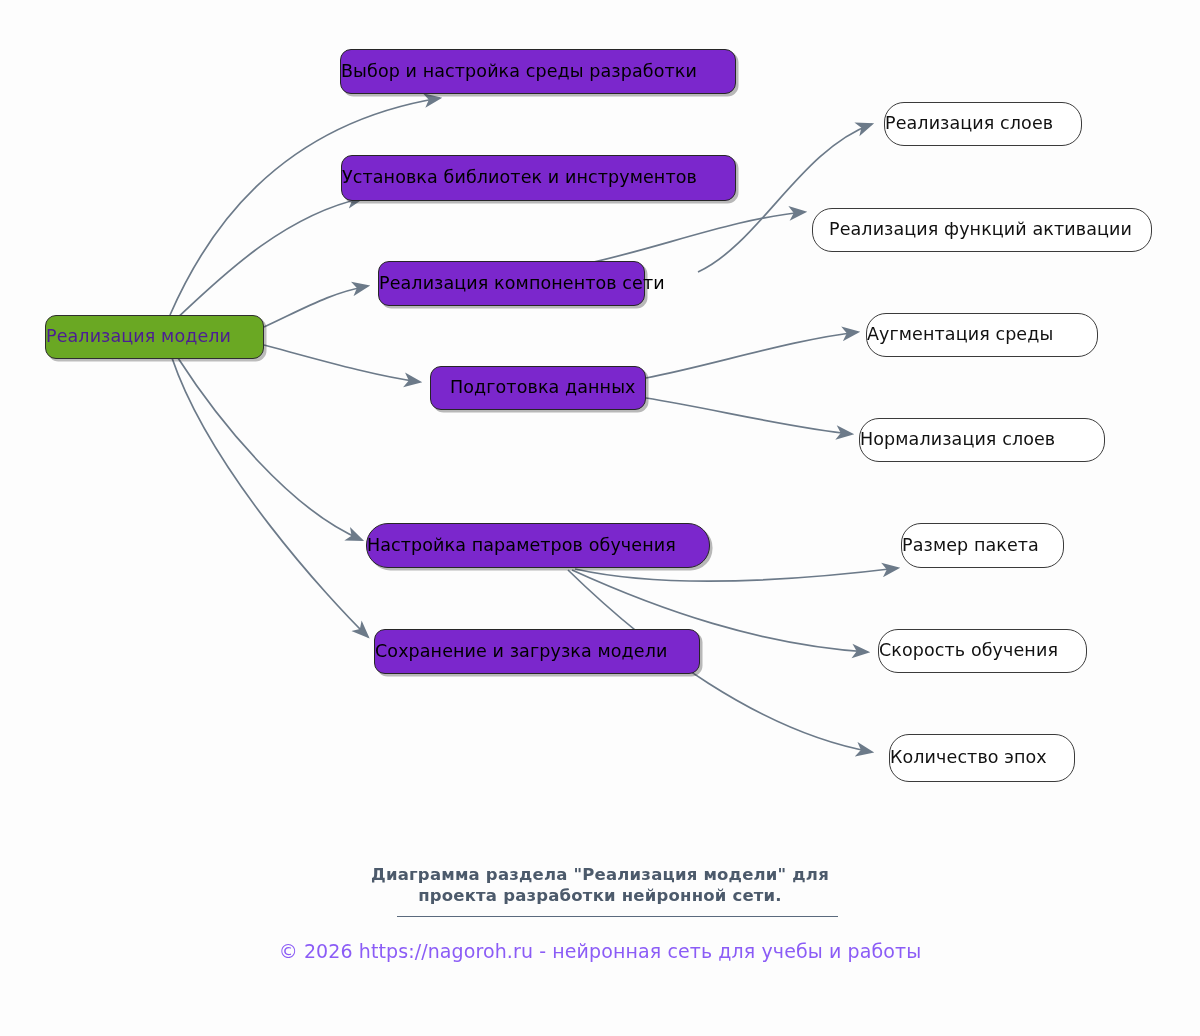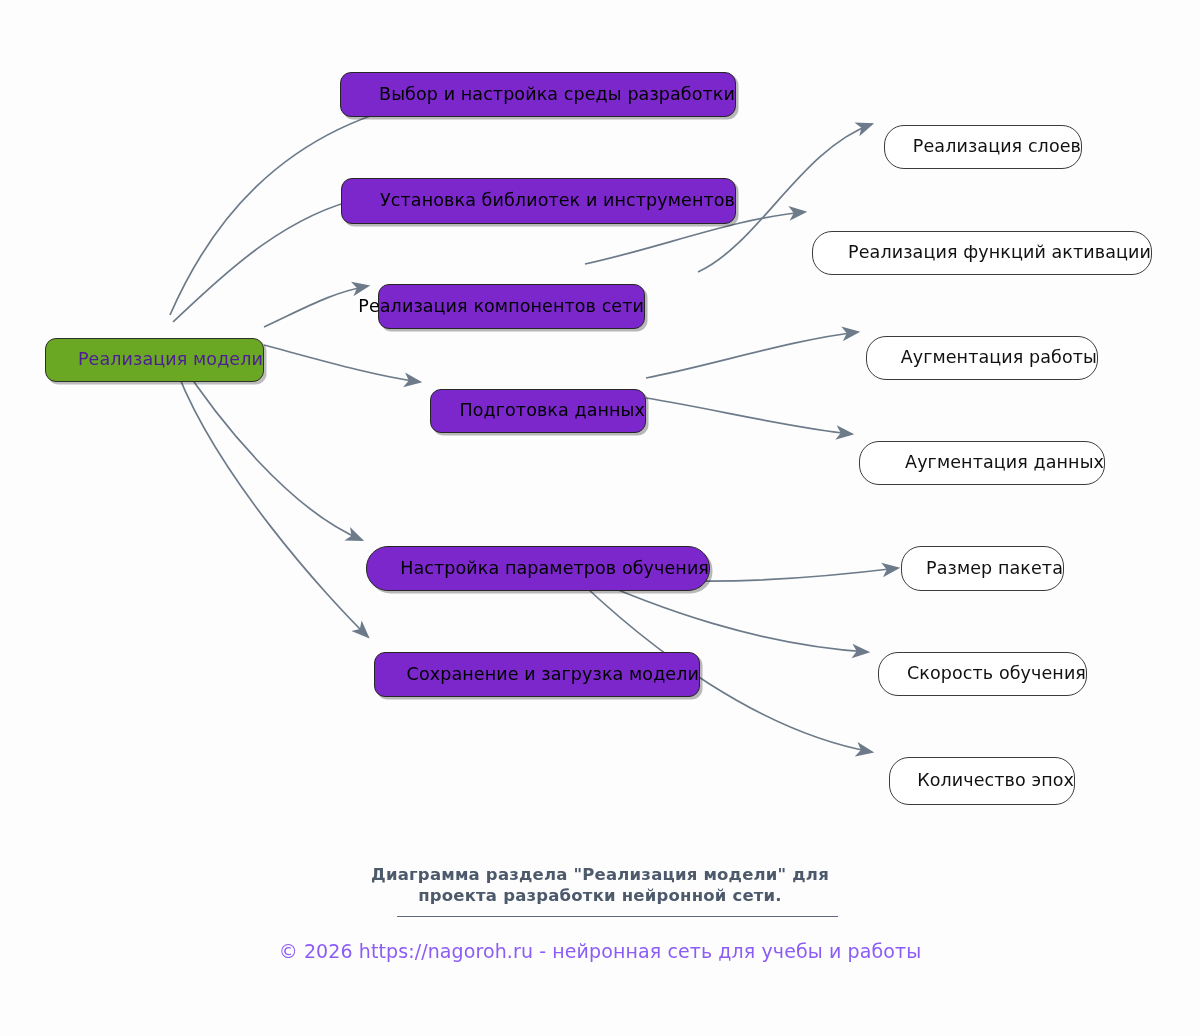--- a/index.html
+++ b/index.html
@@ -23,25 +23,24 @@
     top: 0;
     width: 1200px;
     height: 1036px;
     pointer-events: none;
   }
   .node {
     position: absolute;
     box-sizing: border-box;
     display: flex;
     align-items: center;
-    justify-content: flex-end;
+    justify-content: flex-start;
     border-radius: 11px;
     white-space: nowrap;
     letter-spacing: 0.1px;
-    margin-top: 23px;
   }
   .node-label {
     display: block;
     line-height: 1;
   }
   .node-root {
     background: #6aa823;
     border: 1.3px solid #2e2e2e;
     color: #4c1d95;
     font-size: 17.5px;
@@ -137,46 +136,46 @@
   </div>
 
   <div class="node node-branch" style="left:341px; top:155px; width:395px; height:46px;">
     <span class="node-label">Установка библиотек и инструментов</span>
   </div>
 
   <div class="node node-branch" style="left:378px; top:261px; width:267px; height:45px;">
     <span class="node-label">Реализация компонентов сети</span>
   </div>
 
-  <div class="node node-branch" style="left:430px; top:366px; width:216px; height:44px;">
+  <div class="node node-branch" style="left:430px; top:366px; width:216px; height:44px;padding-left:19px;">
     <span class="node-label">Подготовка данных</span>
   </div>
 
   <div class="node node-branch" style="left:366px; top:523px; width:344px; height:45px;border-radius:22px;">
     <span class="node-label">Настройка параметров обучения</span>
   </div>
 
   <div class="node node-branch" style="left:374px; top:629px; width:326px; height:45px;">
     <span class="node-label">Сохранение и загрузка модели</span>
   </div>
 
   <div class="node node-leaf" style="left:884px; top:102px; width:198px; height:44px;">
     <span class="node-label">Реализация слоев</span>
   </div>
 
   <div class="node node-leaf" style="left:812px; top:208px; width:340px; height:44px;padding-left:16px;">
     <span class="node-label">Реализация функций активации</span>
   </div>
 
   <div class="node node-leaf" style="left:866px; top:313px; width:232px; height:44px;">
-    <span class="node-label">Аугментация работы</span>
+    <span class="node-label">Аугментация среды</span>
   </div>
 
   <div class="node node-leaf" style="left:859px; top:418px; width:246px; height:44px;">
-    <span class="node-label">Аугментация данных</span>
+    <span class="node-label">Нормализация слоев</span>
   </div>
 
   <div class="node node-leaf" style="left:901px; top:523px; width:163px; height:45px;">
     <span class="node-label">Размер пакета</span>
   </div>
 
   <div class="node node-leaf" style="left:878px; top:629px; width:209px; height:44px;">
     <span class="node-label">Скорость обучения</span>
   </div>
 

